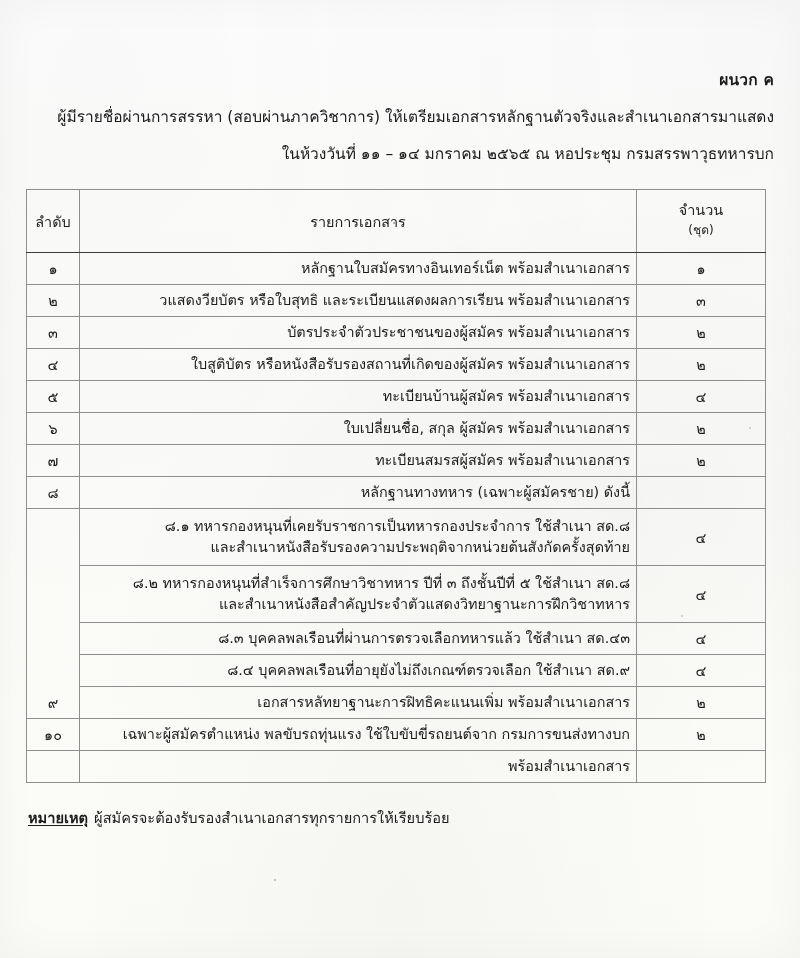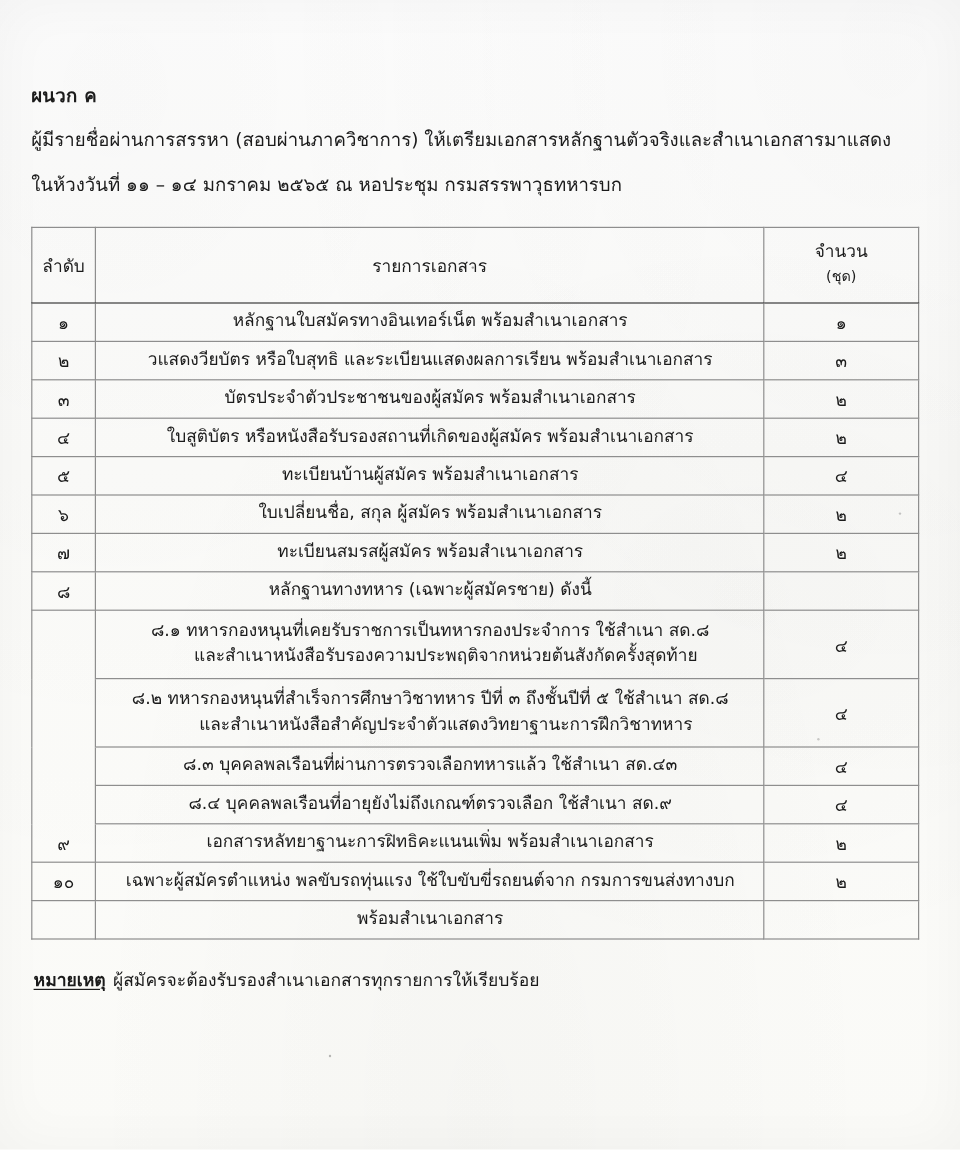--- a/index.html
+++ b/index.html
@@ -42,21 +42,21 @@
   .page {
     position: relative;
     z-index: 2;
     padding: 0 26px;
     box-sizing: border-box;
     width: 800px;
   }
 
   
   .doc-header {
-    text-align: left;
+    text-align: right;
     padding-top: 72px;
   }
   .annex-label {
     font-size: 15.5px;
     font-weight: bold;
     line-height: 1.1;
     letter-spacing: 0.2px;
   }
   .heading-line {
     font-size: 15.5px;
@@ -105,21 +105,21 @@
   }
   td.cell-no {
     text-align: center;
     font-size: 14.4px;
   }
   td.cell-qty {
     text-align: center;
     font-size: 14.4px;
   }
   td.cell-item {
-    text-align: center;
+    text-align: right;
     padding-left: 7px;
     padding-right: 6px;
   }
   td.cell-item .line {
     display: block;
     line-height: 1.5;
   }
   td.cell-item .line.indent {
     padding-left: 26px;
   }

